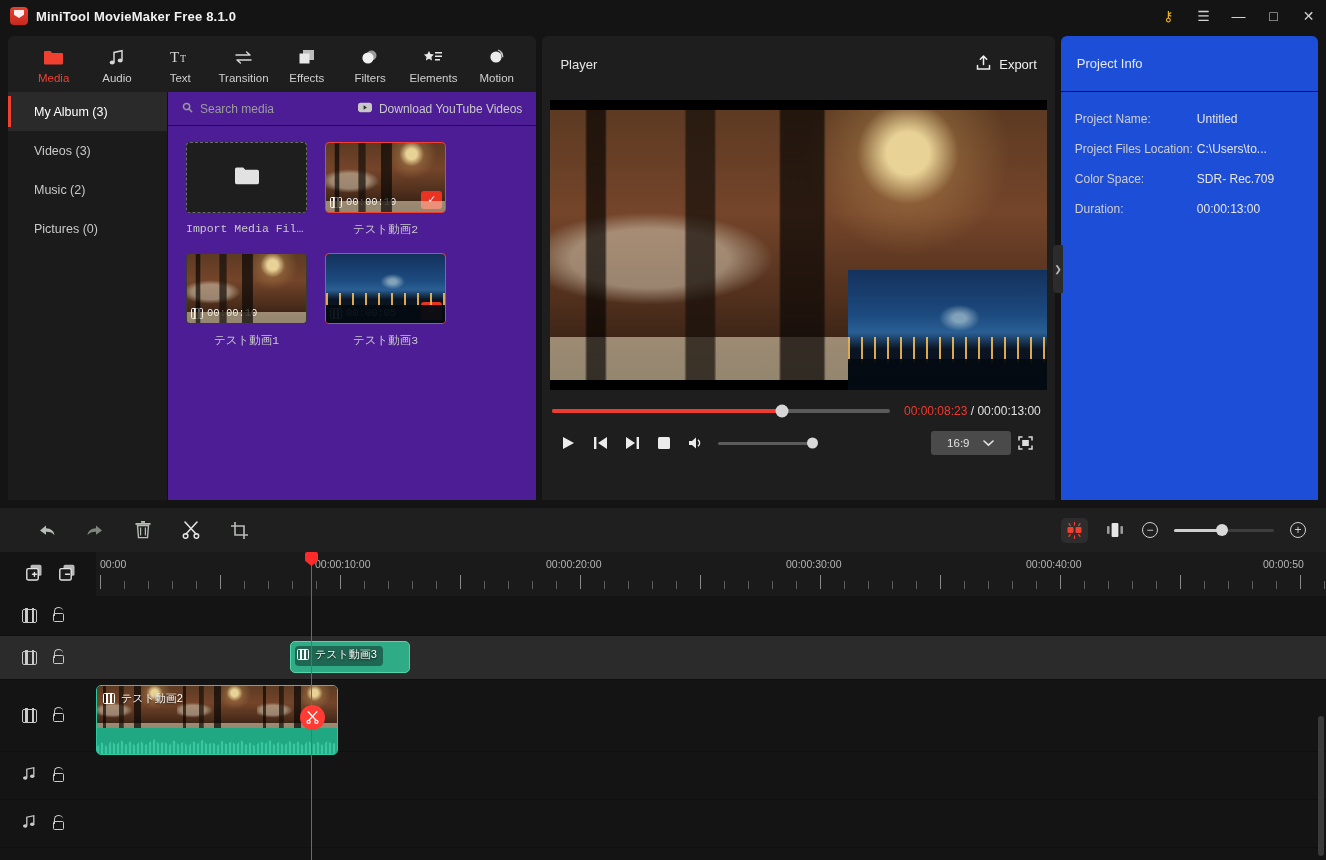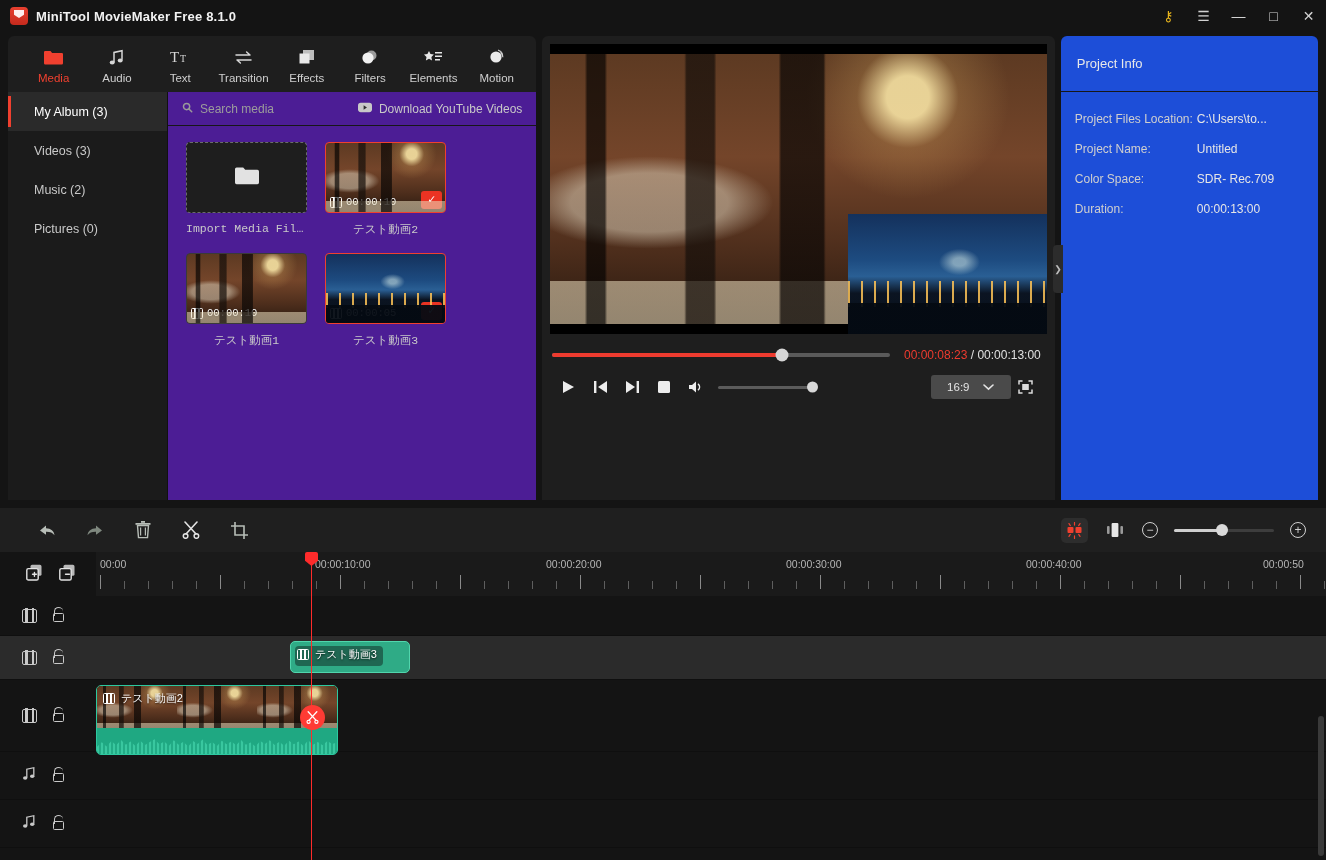--- a/index.html
+++ b/index.html
@@ -461,20 +461,32 @@
               </div>
               <div class="cellcap">テスト動画3</div>
             </div>
 
           </div>
         </div>
       </div>
     </div>
 
     <div class="player">
+      <div class="playerhead">
+        <span>Player</span>
+        <div class="exportbtn">
+          <span>
+            <svg width="15" height="16" viewBox="0 0 15 16">
+                <path d="M7.5 1.2v8.4M4.3 4.3L7.5 1.1l3.2 3.2" stroke="#f0f0f0" stroke-width="1.5" fill="none" stroke-linecap="round" stroke-linejoin="round"></path>
+                <path d="M1.5 10.6v3.4h12v-3.4" stroke="#f0f0f0" stroke-width="1.5" fill="none" stroke-linecap="round"></path>
+              </svg>
+          </span>
+          <span>Export</span>
+        </div>
+      </div>
 
       <div class="stage">
         <div class="vid art-room"></div>
         <div class="pip art-night"></div>
       </div>
 
       <div class="seekrow">
         <div class="seekbar">
           <div class="fill"></div>
           <div class="knob"></div>
@@ -532,26 +544,26 @@
               <rect x="4.2" y="4" width="6.6" height="6" fill="#dcdcdc"></rect>
             </svg>
         </div>
       </div>
     </div>
 
     <div class="rightpanel">
       <div class="rphead">Project Info</div>
       <div class="infolist">
         <div class="inforow">
+          <span class="infok">Project Name:</span>
+          <span class="infov">Untitled</span>
+        </div>
+        <div class="inforow">
           <span class="infok">Project Files Location:</span>
           <span class="infov">C:\Users\to...</span>
-        </div>
-        <div class="inforow">
-          <span class="infok">Project Name:</span>
-          <span class="infov">Untitled</span>
         </div>
         <div class="inforow">
           <span class="infok">Color Space:</span>
           <span class="infov">SDR- Rec.709</span>
         </div>
         <div class="inforow">
           <span class="infok">Duration:</span>
           <span class="infov">00:00:13:00</span>
         </div>
       </div>

